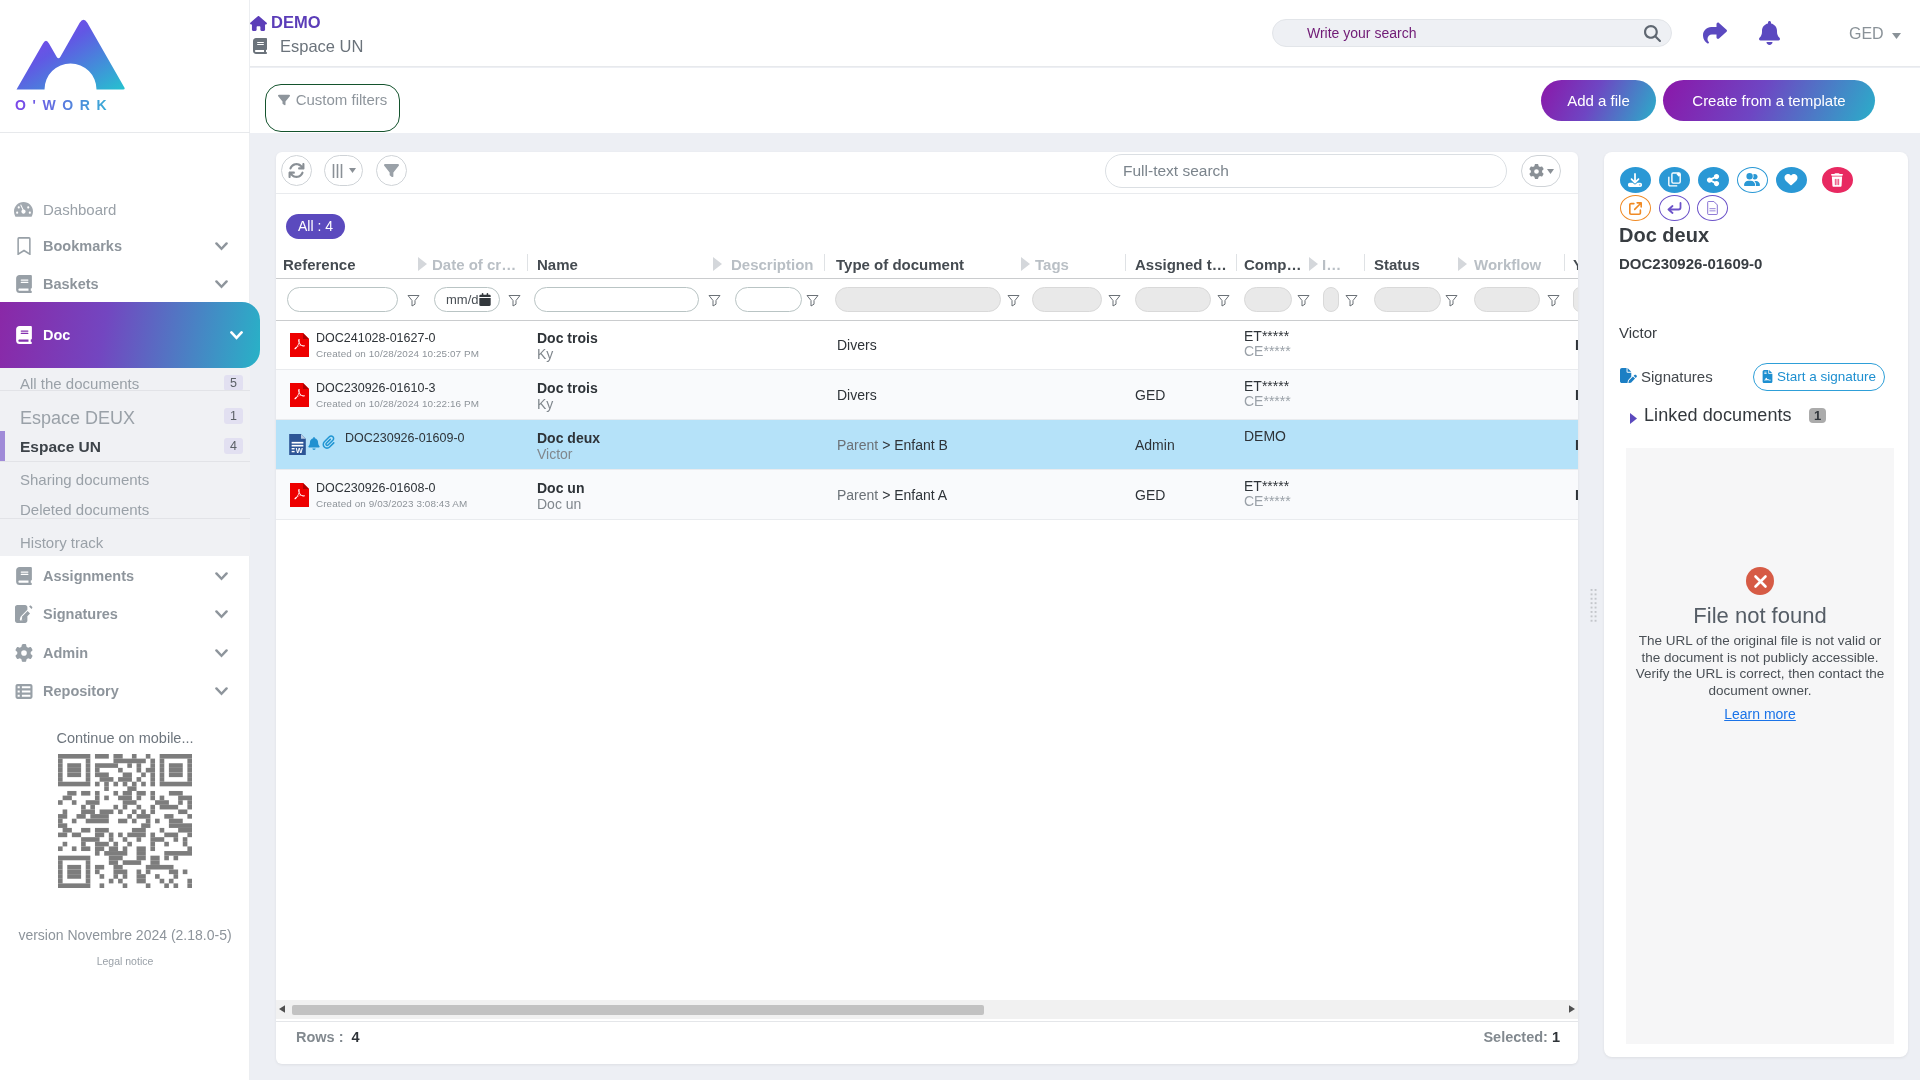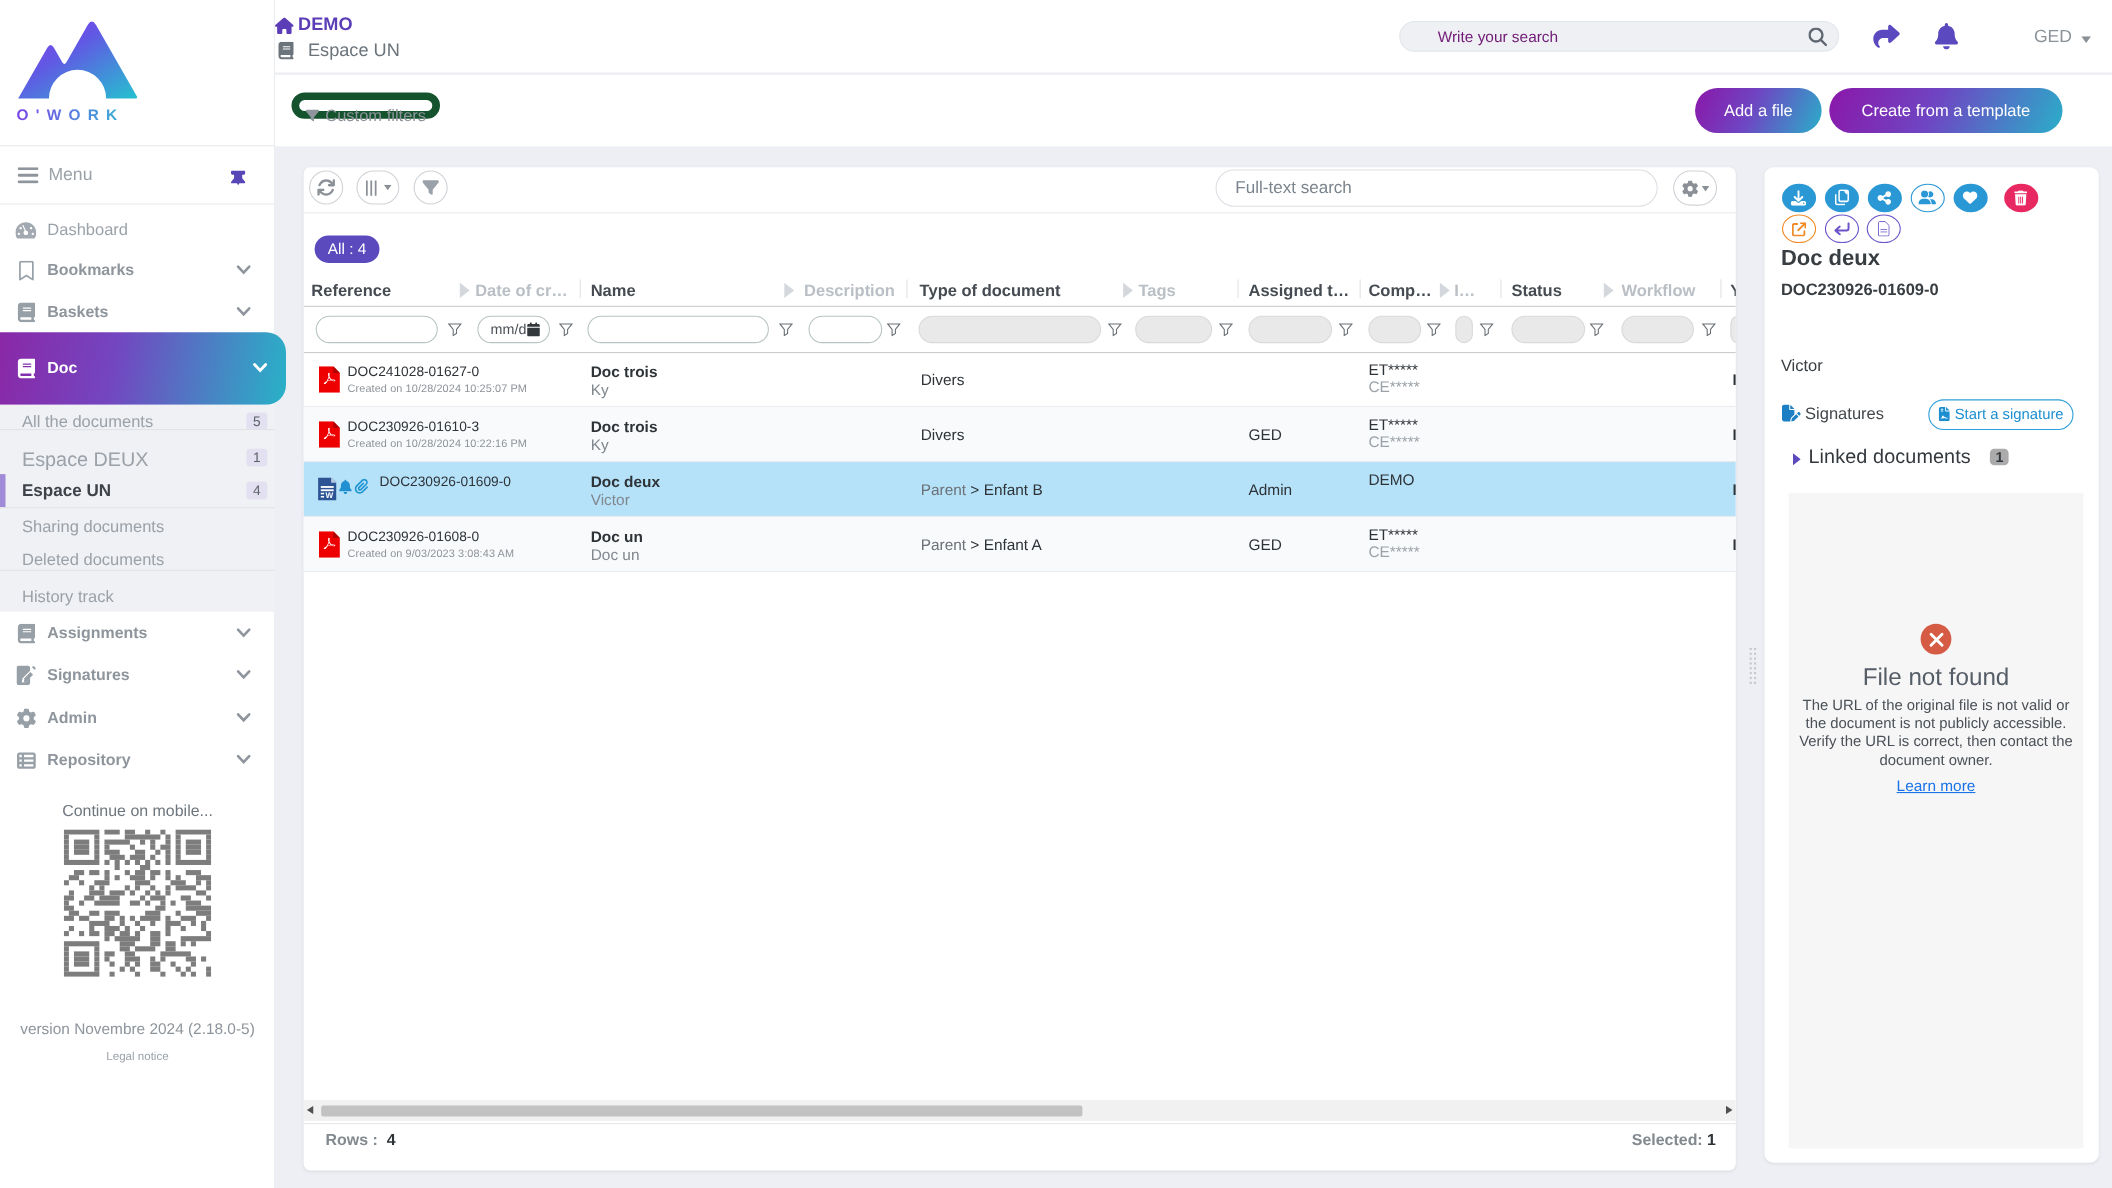--- a/index.html
+++ b/index.html
@@ -21,21 +21,21 @@
 #vers { position:absolute; top:927px; width:250px; text-align:center; color:#8d949b; font-size:14px; }
 #legal { position:absolute; top:955px; width:250px; text-align:center; color:#9aa1a8; font-size:10.5px; }
 
 
 #topbar { position:absolute; left:250px; top:0; width:1670px; height:67px; background:#fff; border-bottom:1px solid #e7e9ec; }
 #actionbar { position:absolute; left:250px; top:68px; width:1670px; height:65px; background:#fff; }
 #demo { position:absolute; left:268px; top:13px; color:#5b3db8; font-weight:700; font-size:16.5px; }
 #space { position:absolute; left:280px; top:37px; color:#6b737b; font-size:16.5px; }
 #gsearch { position:absolute; left:1272px; top:19px; width:400px; height:28px; background:#eef0f4; border:1px solid #e2e5e9; border-radius:14px; color:#701a75; font-size:14px; line-height:26px; padding-left:34px; }
 #ged { position:absolute; left:1849px; top:25px; color:#8a9298; font-size:16px; }
-#custbtn { position:absolute; left:265px; top:84px; width:135px; height:24px; border:7px solid #14532d; border-radius:16px; color:#8e959c; font-size:15px; line-height:30px; text-align:center; background:#fff; }
+#custbtn { position:absolute; left:265px; top:84px; width:135px; height:48px; border:1px solid #14532d; border-radius:16px; color:#8e959c; font-size:15px; line-height:30px; text-align:center; background:#fff; }
 .gbtn { position:absolute; top:80px; height:41px; border-radius:20.5px; background:linear-gradient(115deg,#8b17a9 0%, #6e46c3 45%, #2aaec9 100%); color:#fff; font-size:15px; text-align:center; line-height:41px; }
 #addfile { left:1541px; width:115px; }
 #createbtn { left:1663px; width:212px; }
 
 
 #tcard { position:absolute; left:276px; top:152px; width:1302px; height:912px; background:#fff; border-radius:6px; box-shadow:0 1px 3px rgba(0,0,0,0.07); overflow:hidden; }
 .circbtn { position:absolute; top:3px; width:31px; height:31px; border:1px solid #cfd3d7; border-radius:50%; display:flex; align-items:center; justify-content:center; color:#8a9096; background:#fff; }
 #ftsearch { position:absolute; left:829px; top:2px; width:402px; height:34px; border:1px solid #dbdfe3; border-radius:17px; color:#7b848c; font-size:15.5px; line-height:32px; padding-left:17px; background:#fff; }
 #gearbtn { position:absolute; left:1245px; top:3px; width:40px; height:32px; border:1px solid #cfd3d7; border-radius:17px; display:flex; align-items:center; justify-content:center; color:#8a9096; background:#fff; }
 #tooldiv { position:absolute; left:0; top:41px; width:1302px; height:1px; background:#e9ebee; }
@@ -108,31 +108,20 @@
     </svg>
     <svg width="108" height="13" viewBox="0 0 108 13" style="position:absolute;left:15px;top:98px;">
       <defs>
           <linearGradient id="lg2" x1="0%" y1="0%" x2="100%" y2="0%">
         <stop offset="0%" stop-color="#7c45e8"></stop>
             <stop offset="100%" stop-color="#35b2d5"></stop>
       </linearGradient>
         </defs>
       <text x="0" y="11.5" font-family="Liberation Sans, sans-serif" font-size="14" font-weight="bold" letter-spacing="6.6" fill="url(#lg2)">O'WORK</text>
     </svg>
-  </div>
-  <div id="menurow">
-    <svg width="19" height="15" viewBox="0 0 19 15" style="position:absolute;left:16px;top:18px;" fill="#8e959c">
-      <rect x="0" y="0" width="19" height="2.6" rx="1.2"></rect>
-        <rect x="0" y="6" width="19" height="2.6" rx="1.2"></rect>
-        <rect x="0" y="12" width="19" height="2.6" rx="1.2"></rect>
-    </svg>
-    <span style="position:absolute;left:44px;top:17px;color:#9aa1a8;font-size:16px;">Menu</span>
-    <svg width="13" height="14" viewBox="0 0 13 14" style="position:absolute;left:210px;top:21px;" fill="#5646b8">
-        <path d="M1.2 0 L11.8 0 Q13 0 13 1.2 L13 2.6 Q13 3.8 11.8 3.8 L10.2 3.8 L10.2 7.1 L12.8 10.3 Q13.6 11.5 12.2 11.5 L0.8 11.5 Q-0.6 11.5 0.2 10.3 L2.8 7.1 L2.8 3.8 L1.2 3.8 Q0 3.8 0 2.6 L0 1.2 Q0 0 1.2 0 Z M5.4 11.5 L7.6 11.5 L6.5 13.4 Z"></path>
-      </svg>
   </div>
   <div class="navitem" style="top:190px; font-weight:400; color:#9aa1a8;">
     <span class="nico">
         <svg width="20" height="17" viewBox="0 0 576 512" fill="#a2a9b0">
           <path d="M288 32C129 32 0 161 0 320c0 52.8 14.25 102.3 39.06 144.8C43.34 472.1 51.27 476 59.91 476h456.2c8.637 0 16.57-3.877 20.84-11.25C561.8 422.3 576 372.8 576 320C576 161 447 32 288 32zM288 384c-35.35 0-64-28.65-64-64c0-24.2 13.56-45.05 33.31-55.89L192.6 126.2C190.4 117.7 195.5 108.9 204.1 106.7C212.6 104.4 221.4 109.6 223.6 118.2L288.5 256c35.17 .2109 63.5 28.73 63.5 63.1C352 355.3 323.3 384 288 384zM96 384c-17.67 0-32-14.33-32-32s14.33-32 32-32s32 14.33 32 32S113.7 384 96 384zM144 224C126.3 224 112 209.7 112 192s14.33-32 32-32s32 14.33 32 32S161.7 224 144 224zM480 384c-17.67 0-32-14.33-32-32s14.33-32 32-32s32 14.33 32 32S497.7 384 480 384zM432 224c-17.67 0-32-14.33-32-32s14.33-32 32-32s32 14.33 32 32S449.7 224 432 224z"></path>
         </svg>
       </span>
     <span style="font-weight:400;font-size:15px;">Dashboard</span>
   </div>
   <div class="navitem" style="top:227px;">

